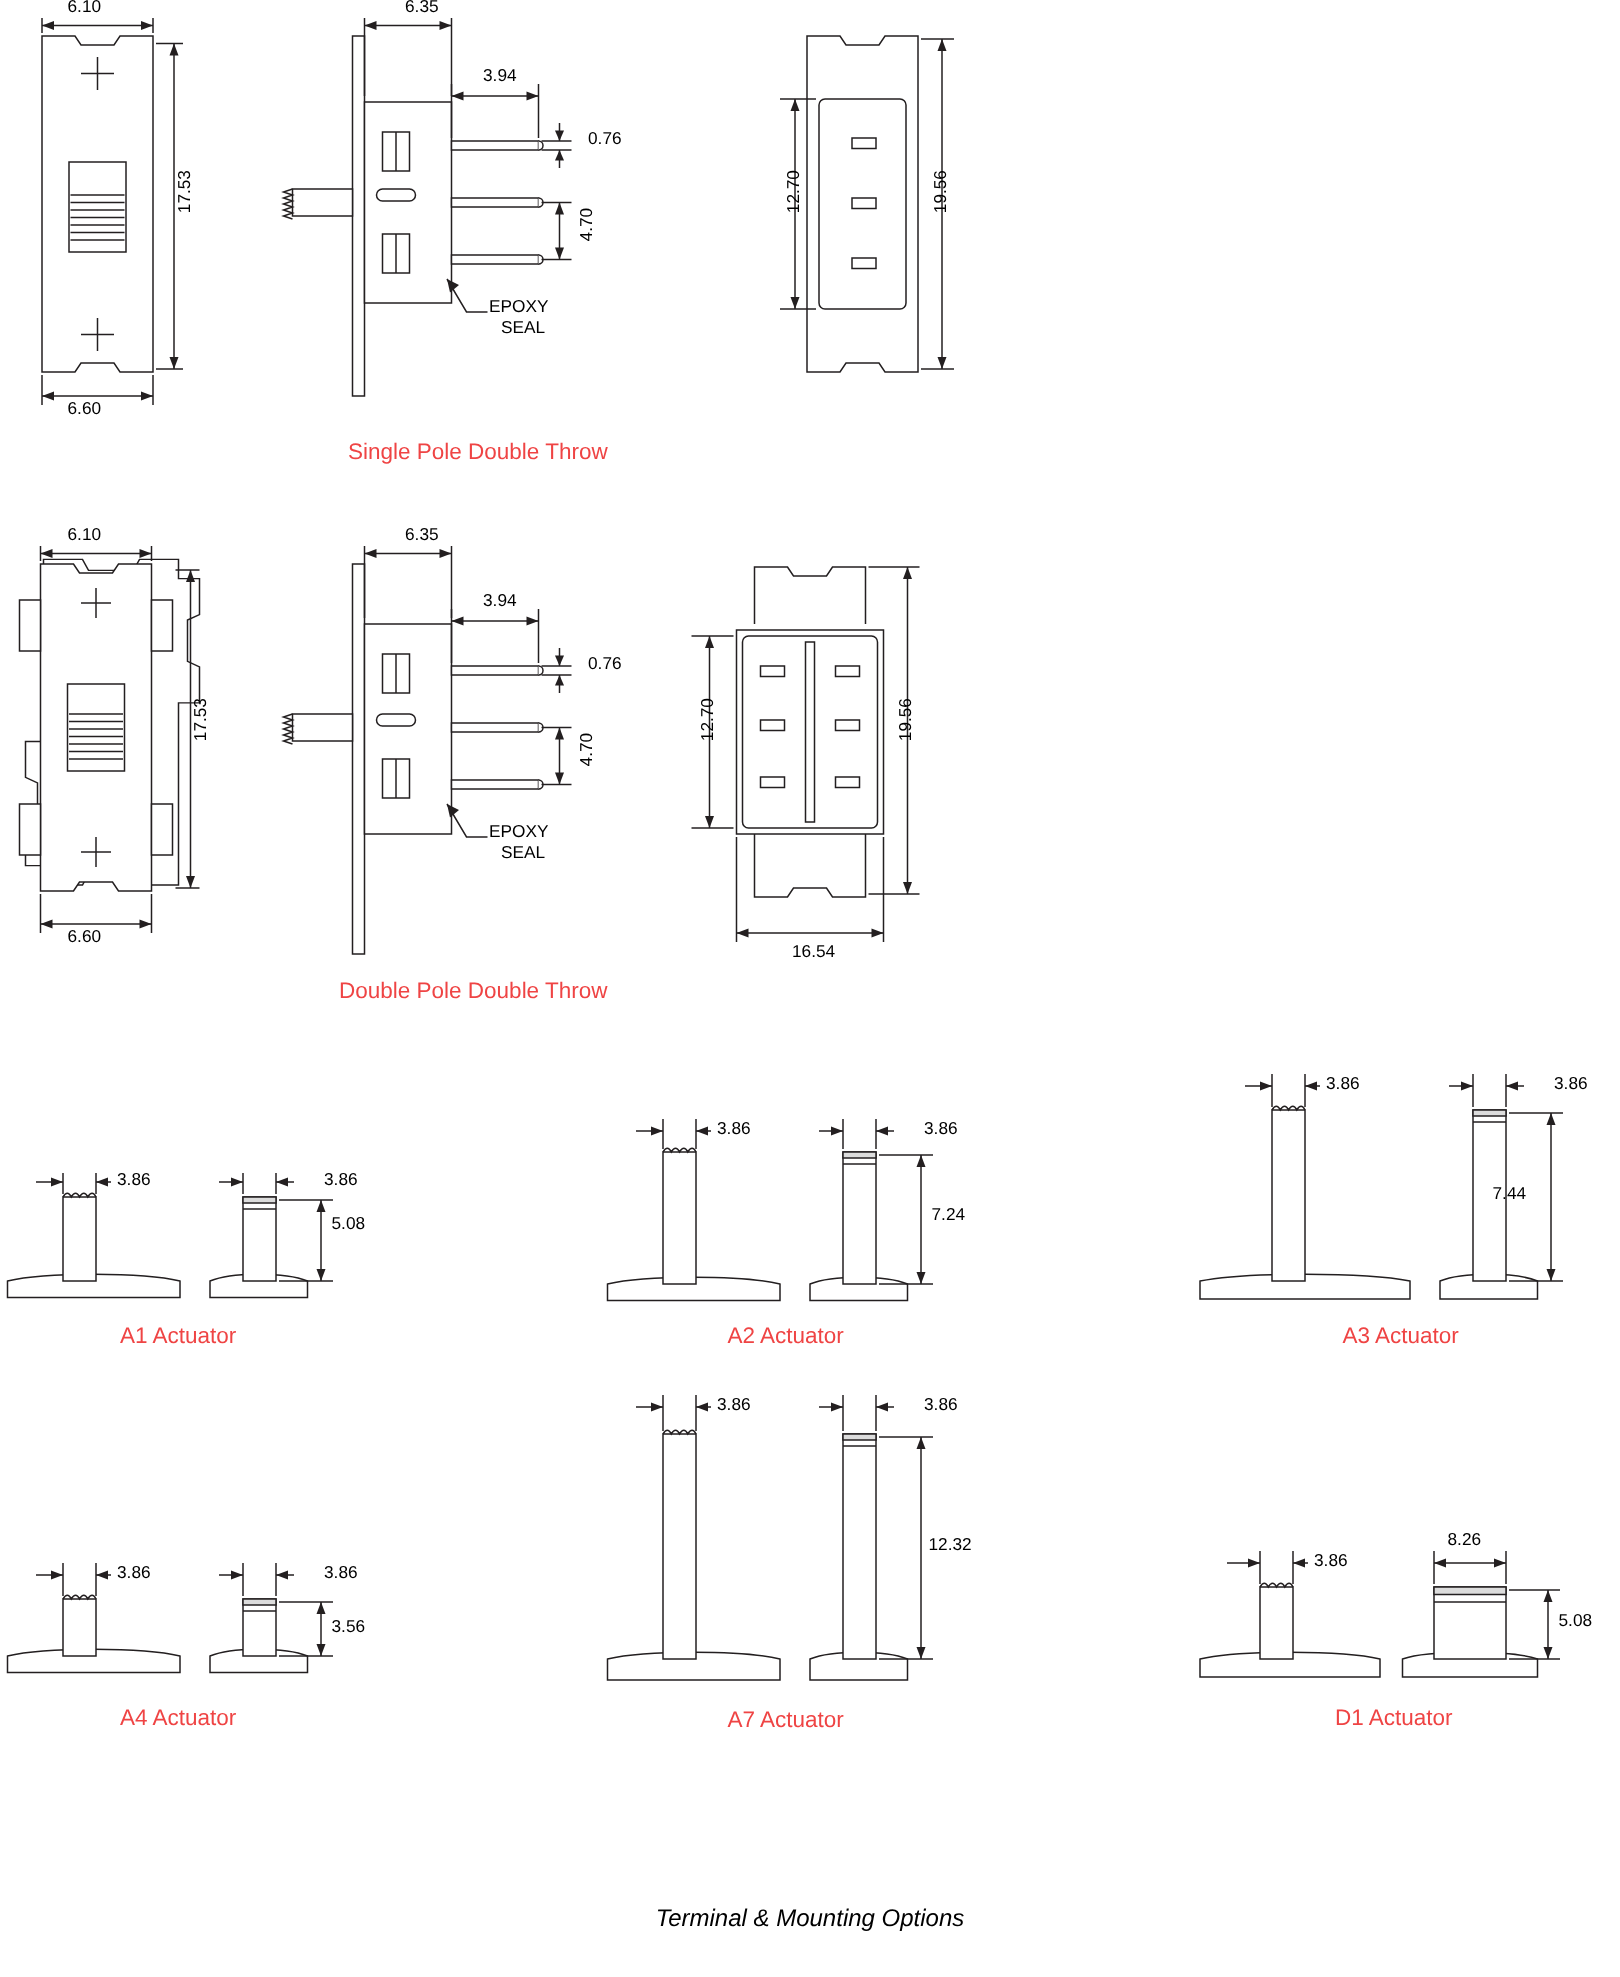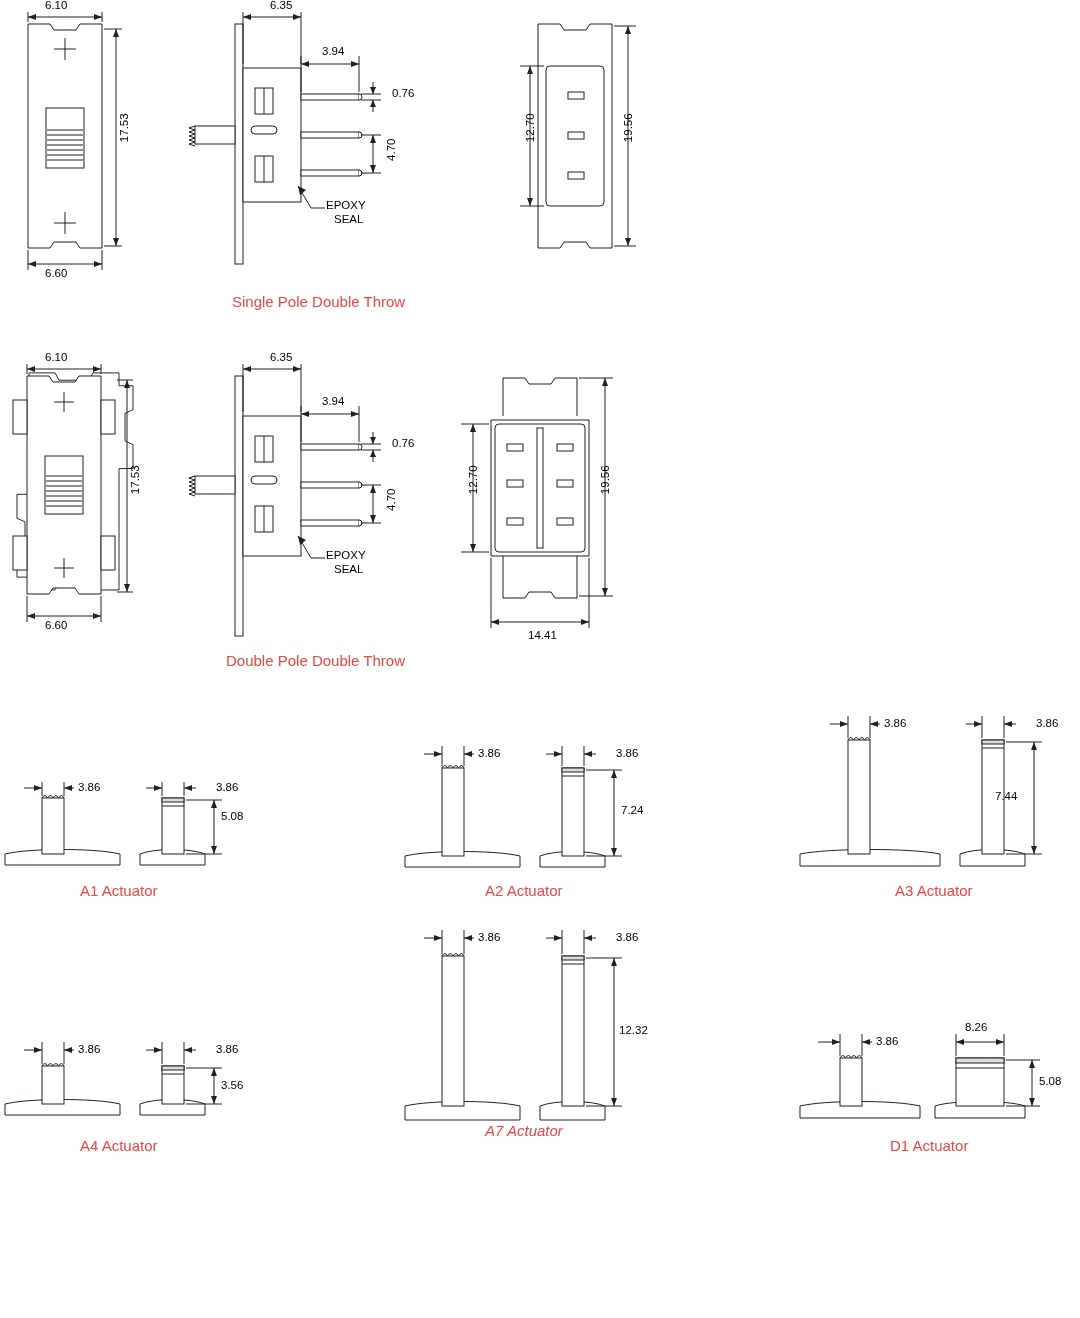--- a/index.html
+++ b/index.html
@@ -319,21 +319,21 @@
       <g stroke="#231f20" stroke-width="1" fill="none">
         <line x1="36" y1="198" x2="36" y2="268"></line>
         <line x1="134" y1="198" x2="134" y2="268"></line>
         <line x1="36" y1="262" x2="134" y2="262"></line>
       </g>
       <polygon points="36,262 44,259 44,265" fill="#231f20"></polygon>
       <polygon points="134,262 126,259 126,265" fill="#231f20"></polygon>
     </svg>
     <div class="abs dim" style="left:459px;top:122px;transform:rotate(-90deg);">12.70</div>
     <div class="abs dim" style="left:591px;top:122px;transform:rotate(-90deg);">19.56</div>
-    <div class="abs dim" style="left:528px;top:278px;">14.41</div>
+    <div class="abs dim" style="left:528px;top:278px;">16.54</div>
 
     <div class="abs caption" style="left:226px;top:300px;">Double Pole Double Throw</div>
   </div>
 
   <div class="abs" style="left:0px;top:730px;width:250px;height:180px;">
     <svg class="abs" style="left:0px;top:0px;" width="250" height="150">
 
       <path d="M5,135 L120,135 L120,124 C95,118 30,118 5,124 Z" fill="#ffffff" stroke="#231f20" stroke-width="1"></path>
       <rect x="42" y="68" width="22" height="56" fill="#ffffff" stroke="#231f20" stroke-width="1"></rect>
       <path d="M42,68 q3,-5 5.5,0 q3,-5 5.5,0 q3,-5 5.5,0 q3,-5 5.5,0" fill="none" stroke="#231f20" stroke-width="1"></path>
@@ -521,21 +521,21 @@
         <line x1="186" y1="50" x2="222" y2="50"></line>
         <line x1="186" y1="198" x2="222" y2="198"></line>
         <line x1="214" y1="50" x2="214" y2="198"></line>
       </g>
       <polygon points="214,50 211,58 217,58" fill="#231f20"></polygon>
       <polygon points="214,198 211,190 217,190" fill="#231f20"></polygon>
     </svg>
     <div class="abs dim" style="left:78px;top:24px;">3.86</div>
     <div class="abs dim" style="left:216px;top:24px;">3.86</div>
     <div class="abs dim" style="left:219px;top:117px;">12.32</div>
-    <div class="abs caption" style="left:85px;top:214px;font-style:italic;">A7 Actuator</div>
+    <div class="abs caption" style="left:85px;top:230px;">A7 Actuator</div>
   </div>
 
   <div class="abs" style="left:790px;top:1000px;width:260px;height:175px;">
     <svg class="abs" style="left:0px;top:0px;" width="260" height="140">
       <path d="M10,118 L130,118 L130,106 C105,100 35,100 10,106 Z" fill="#ffffff" stroke="#231f20" stroke-width="1"></path>
       <rect x="50" y="58" width="22" height="48" fill="#ffffff" stroke="#231f20" stroke-width="1"></rect>
       <path d="M50,58 q3,-5 5.5,0 q3,-5 5.5,0 q3,-5 5.5,0 q3,-5 5.5,0" fill="none" stroke="#231f20" stroke-width="1"></path>
       <g stroke="#231f20" stroke-width="1" fill="none">
         <line x1="50" y1="34" x2="50" y2="56"></line>
         <line x1="72" y1="34" x2="72" y2="56"></line>
@@ -566,15 +566,16 @@
       <polygon points="242,60 239,68 245,68" fill="#231f20"></polygon>
       <polygon points="242,106 239,98 245,98" fill="#231f20"></polygon>
     </svg>
     <div class="abs dim" style="left:86px;top:36px;">3.86</div>
     <div class="abs dim" style="left:175px;top:22px;">8.26</div>
     <div class="abs dim" style="left:249px;top:76px;">5.08</div>
     <div class="abs caption" style="left:100px;top:137px;">D1 Actuator</div>
   </div>
 
   <div class="abs" style="left:0px;top:1268px;width:1080px;">
+    <div class="note">Terminal &amp; Mounting Options</div>
   </div>
 
 </div>
 
 </body></html>

